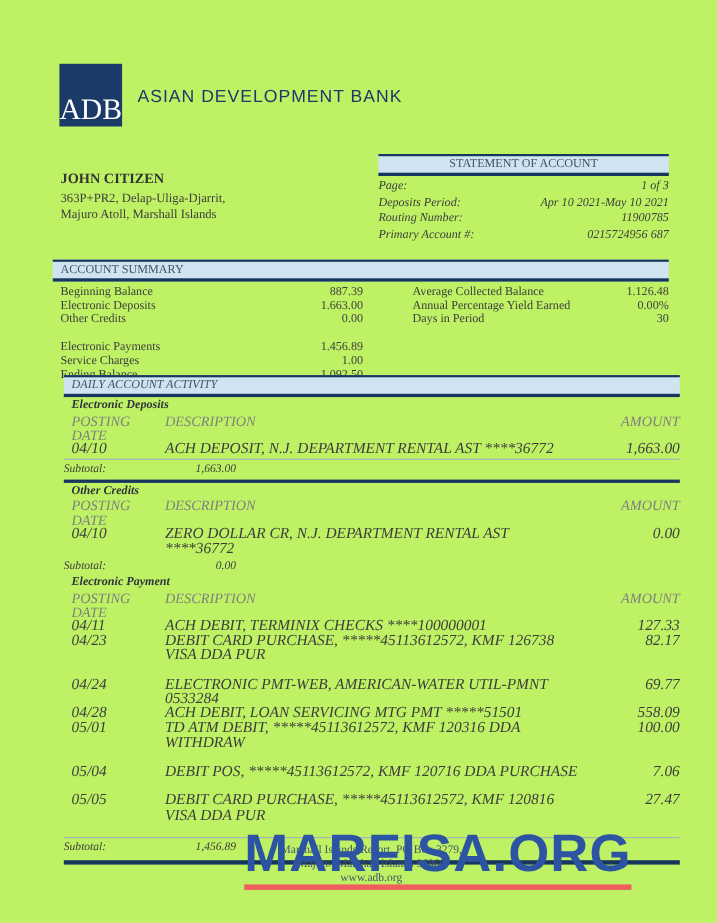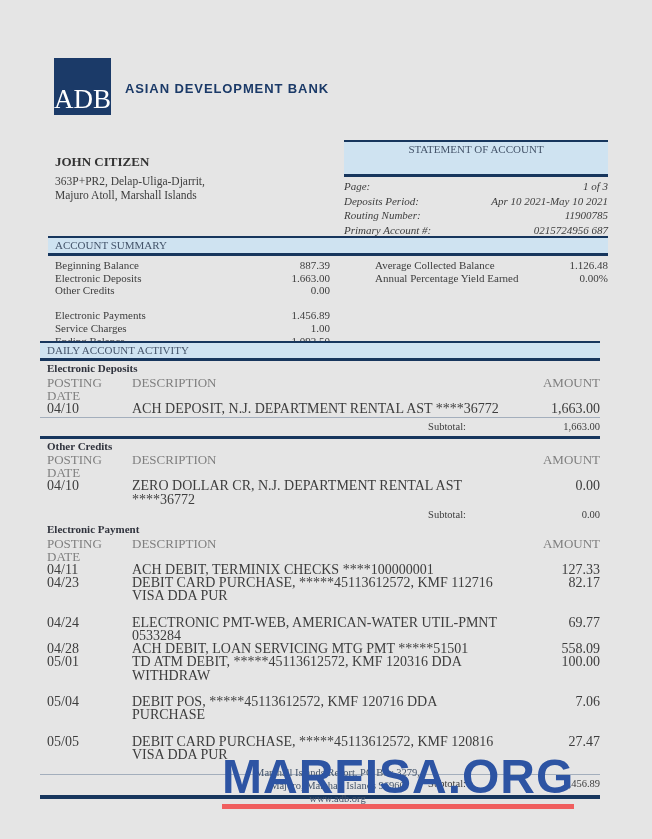--- a/index.html
+++ b/index.html
@@ -1,64 +1,64 @@
 <!DOCTYPE html>
 <html><head>
 <meta charset="utf-8">
 <style>
   html,body{margin:0;padding:0;background:#ffffff;}
   .page{
-    position:relative;width:652px;height:839px;background:#e5e5e5;overflow:hidden;
+    position:relative;width:652px;height:839px;background:#bef264;overflow:hidden;
     font-family:"Liberation Serif", serif;color:#3d3d3d;
   }
   
   .brand{position:absolute;top:58px;left:54px;display:flex;align-items:center;}
   .logo-square{
     width:57px;height:57px;background:#1b3a68;color:#ffffff;
     display:flex;align-items:flex-end;justify-content:center;
     font-family:"Liberation Serif", serif;font-size:27px;line-height:30px;
     letter-spacing:0px;box-sizing:border-box;padding-bottom:1px;
   }
   .bank-name{
-    font-family:"Liberation Sans", sans-serif;font-weight:700;color:#1b3a68;
-    font-size:13px;letter-spacing:0.9px;margin-left:14px;margin-top:4px;
+    font-family:"Liberation Sans", sans-serif;font-weight:400;color:#1b3a68;
+    font-size:16px;letter-spacing:0.9px;margin-left:14px;margin-top:4px;
   }
   
   .customer{position:absolute;top:155px;left:55px;font-size:11.5px;line-height:14.5px;color:#3d3d3d;}
   .customer .name{font-weight:700;font-size:13px;margin-bottom:4px;color:#333333;}
   
   .stmt-box{position:absolute;top:140px;left:344px;width:264px;}
   .stmt-header{
     border-top:2px solid #17365d;border-bottom:3px solid #17365d;background:#cfe3f1;
-    text-align:center;font-size:11px;line-height:14px;color:#44546a;padding:0 0 18px 0;
+    text-align:center;font-size:11px;line-height:14px;color:#44546a;padding:0 0 1px 0;
   }
   .stmt-row{display:flex;justify-content:space-between;font-size:11px;line-height:14.5px;font-style:italic;}
   .stmt-rows{margin-top:2px;}
   
   .section-bar{
     border-top:2px solid #17365d;border-bottom:3px solid #17365d;background:#cfe3f1;
     font-size:11px;line-height:14px;color:#44546a;padding:0 0 1px 7px;
   }
   
   .summary{position:absolute;top:236px;left:48px;width:560px;}
   .summary-cols{display:flex;margin-top:3px;}
   .sum-left{width:282px;}
   .sum-right{width:240px;margin-left:38px;}
   .sum-row{display:flex;justify-content:space-between;font-size:11px;line-height:12.6px;}
   .sum-row .lbl{padding-left:7px;}
   
-  .activity{position:absolute;top:341px;left:40px;width:560px;}
+  .activity{position:absolute;top:341px;left:58px;width:560px;font-style:italic;}
   .sec-title{font-weight:700;font-size:11px;line-height:13.6px;padding-left:7px;color:#30333d;margin-top:1px;}
   .cols-header{display:flex;color:#7f7f7f;font-size:13px;line-height:13px;}
   .c-date{width:92px;padding-left:7px;box-sizing:border-box;flex:none;}
   .c-desc{flex:1;}
   .c-amt{width:90px;text-align:right;flex:none;}
   .t-row{display:flex;font-size:14px;line-height:13.3px;}
   .row-gap{height:13px;}
-  .subtotal-row{display:flex;justify-content:flex-end;font-size:10.5px;line-height:14px;margin-top:2px;gap:16px;}
+  .subtotal-row{display:flex;justify-content:flex-start;font-size:10.5px;line-height:14px;margin-top:2px;}
   .subtotal-row.ruled{border-top:1px solid #a3aebc;padding-top:2px;}
   .subtotal-row.gapped{margin-top:13px;}
   .st-amt{width:118px;text-align:right;}
   .navy-rule{border-bottom:3px solid #17365d;margin-top:2px;}
   .navy-rule.thick{border-bottom-width:4px;margin-top:4px;}
   
   .footer{
     position:absolute;top:766px;left:185px;width:305px;text-align:center;
     font-size:10.5px;line-height:13px;color:#44546a;z-index:1;
   }
@@ -145,20 +145,24 @@
           </div>
         </div>
       <div class="sum-right" id="sum-right">
           <div class="sum-row">
             <span class="lbl">Average Collected Balance</span>
             <span class="val">1.126.48</span>
           </div>
           <div class="sum-row">
             <span class="lbl">Annual Percentage Yield Earned</span>
             <span class="val">0.00%</span>
+          </div>
+          <div class="sum-row">
+            <span class="lbl">Days in Period</span>
+            <span class="val">30</span>
           </div>
         </div>
     </div>
   </div>
 
   <div class="activity">
     <div class="section-bar">DAILY ACCOUNT ACTIVITY</div>
     <div id="activity-sections">
         <div class="sec">
           <div class="sec-title">Electronic Deposits</div>
@@ -202,21 +206,21 @@
             <span class="c-desc">DESCRIPTION</span>
             <span class="c-amt">AMOUNT</span>
           </div>
           <div class="t-row">
             <span class="c-date">04/11</span>
             <span class="c-desc">ACH DEBIT, TERMINIX CHECKS ****100000001</span>
             <span class="c-amt">127.33</span>
           </div>
           <div class="t-row">
             <span class="c-date">04/23</span>
-            <span class="c-desc">DEBIT CARD PURCHASE, *****45113612572,  KMF 112716 VISA DDA PUR</span>
+            <span class="c-desc">DEBIT CARD PURCHASE, *****45113612572,  KMF 126738 VISA DDA PUR</span>
             <span class="c-amt">82.17</span>
           </div>
           <div class="row-gap"></div>
           <div class="t-row">
             <span class="c-date">04/24</span>
             <span class="c-desc">ELECTRONIC PMT-WEB, AMERICAN-WATER UTIL-PMNT 0533284</span>
             <span class="c-amt">69.77</span>
           </div>
           <div class="t-row">
             <span class="c-date">04/28</span>

